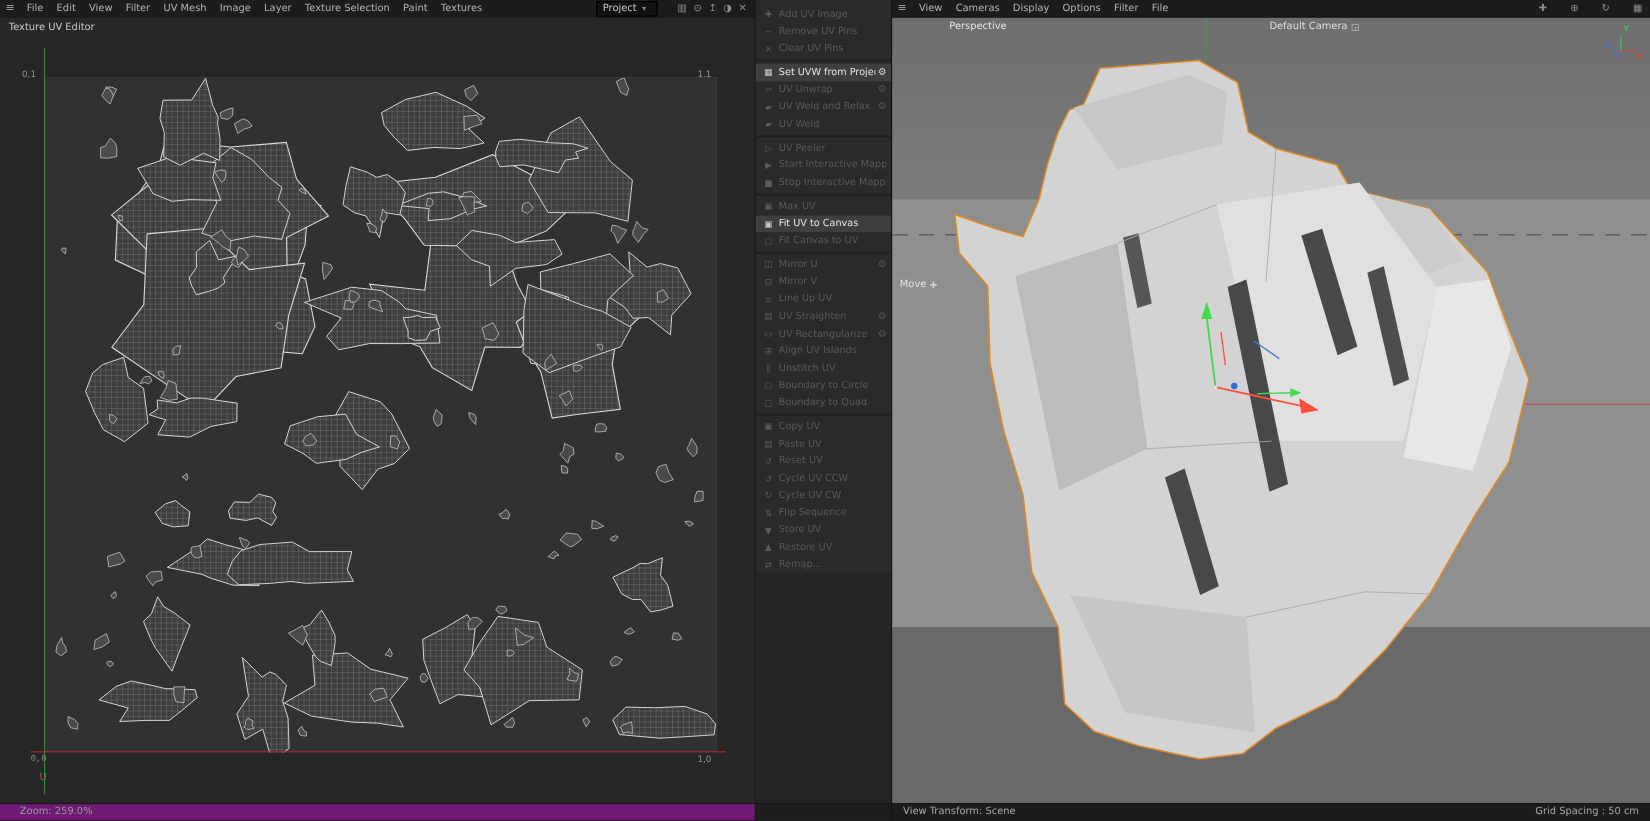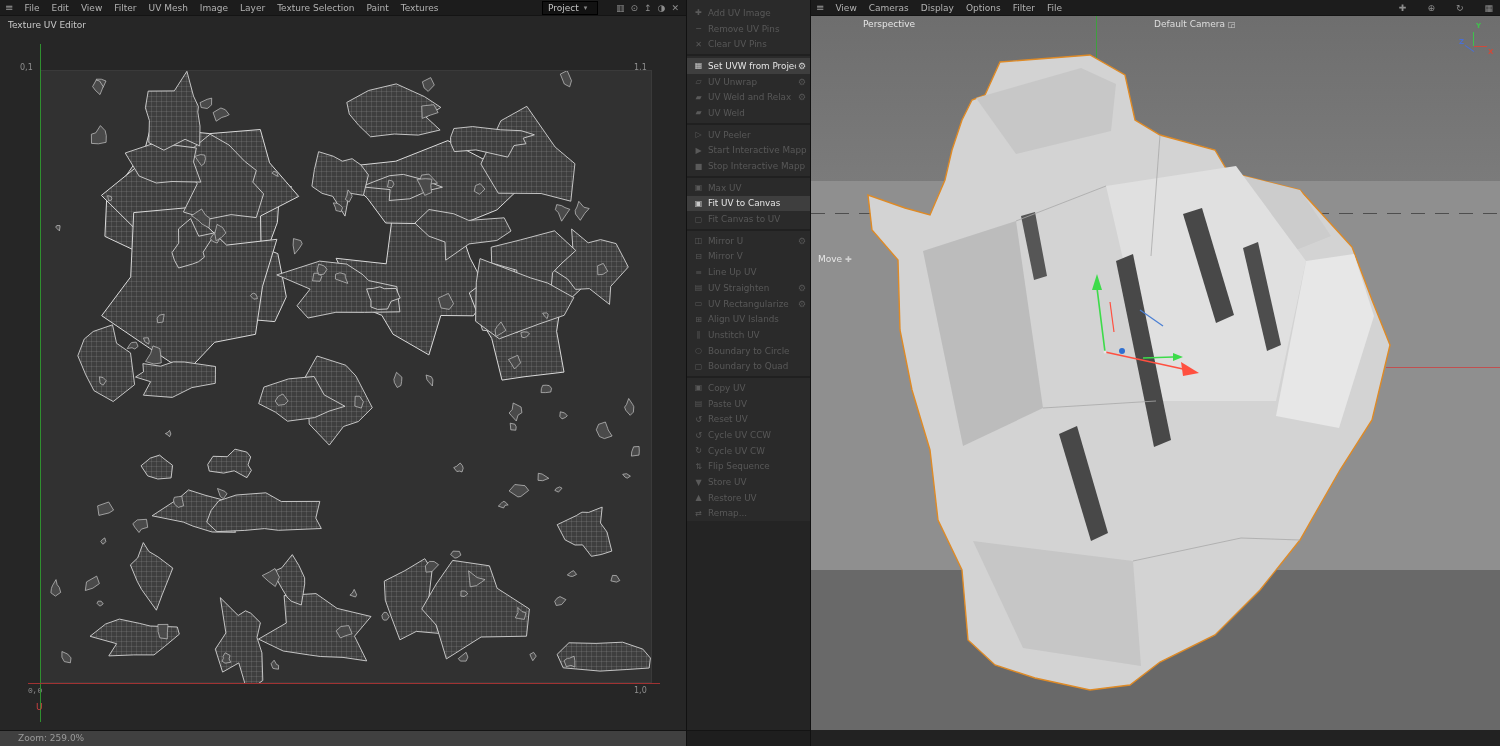--- a/index.html
+++ b/index.html
@@ -19,21 +19,21 @@
   
   .left-col { border-right:1px solid #111; display:flex; flex-direction:column; }
   .uv-panel { position:relative; height:714px; background:#262626; overflow:hidden; }
   .uv-title { position:absolute; left:8px; top:4px; font-size:9px; color:#c9c9c9; }
   .uv-canvas { position:absolute; left:40px; top:54px; width:612px; height:613px; background:#313131; border:1px solid #3a3a3a; }
   .uv-canvas svg { position:absolute; inset:0; }
   .corner-label { position:absolute; font-size:8px; color:#8f8f8f; }
   .axis-v { position:absolute; left:40px; top:28px; width:1px; height:678px; background:#2f8f2f; }
   .axis-u { position:absolute; left:28px; top:667px; width:632px; height:1px; background:#a03232; }
   .u-label { position:absolute; left:36px; top:686px; font-size:9px; color:#cc4040; }
-  .statusbar { height:16px; background:#404040; color:#9a9a9a; font-size:9px; line-height:15px; padding-left:18px; border-top:1px solid #141414; }
+  .statusbar { height:16px; background:#701a75; color:#9a9a9a; font-size:9px; line-height:15px; padding-left:18px; border-top:1px solid #141414; }
 
   
   .cmd-col { background:#2a2a2a; display:flex; flex-direction:column; border-right:1px solid #111; }
   .cmd-list { padding-top:5px; }
   .cmd-item { height:15.7px; display:flex; align-items:center; padding:0 4px 0 5px; color:#585858; font-size:8.8px; cursor:default; }
   .cmd-item.enabled { color:#e5e5e5; }
   .cmd-item.selected { background:#3e3e3e; }
   .cmd-icon { width:13px; font-size:8px; color:#5a5a5a; text-align:center; margin-right:3px; flex:none; }
   .cmd-item.enabled .cmd-icon { color:#c9c9c9; }
   .cmd-label { flex:1; white-space:nowrap; overflow:hidden; }
@@ -475,14 +475,18 @@
       <div class="triad">
         <div class="ln t-y-line"></div>
         <div class="ln t-x-line"></div>
         <div class="ln t-z-line"></div>
         <span class="lbl t-y">Y</span>
         <span class="lbl t-x">X</span>
         <span class="lbl t-z">Z</span>
       </div>
     </div>
 
+    <div class="vp-bottom">
+      <span>View Transform: Scene</span>
+      <span>Grid Spacing : 50 cm</span>
+    </div>
   </div>
 </div>
 
 </body></html>

